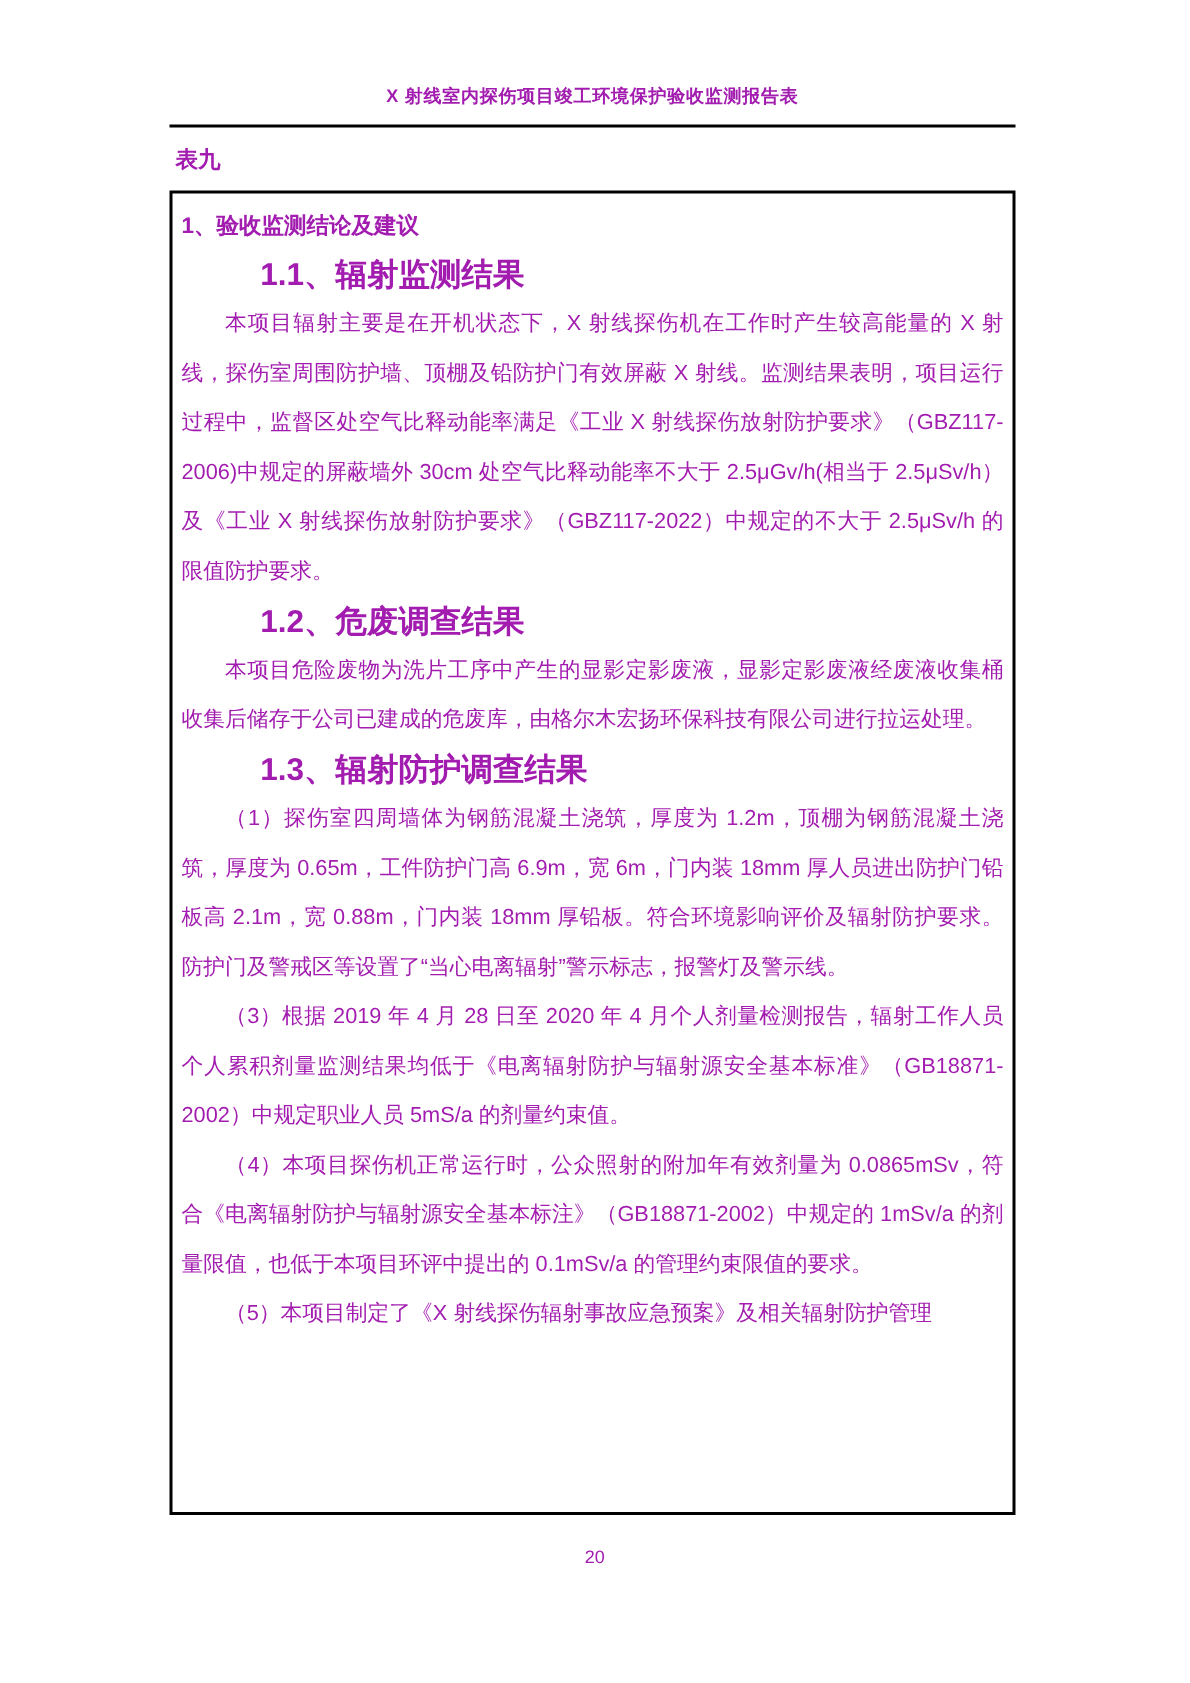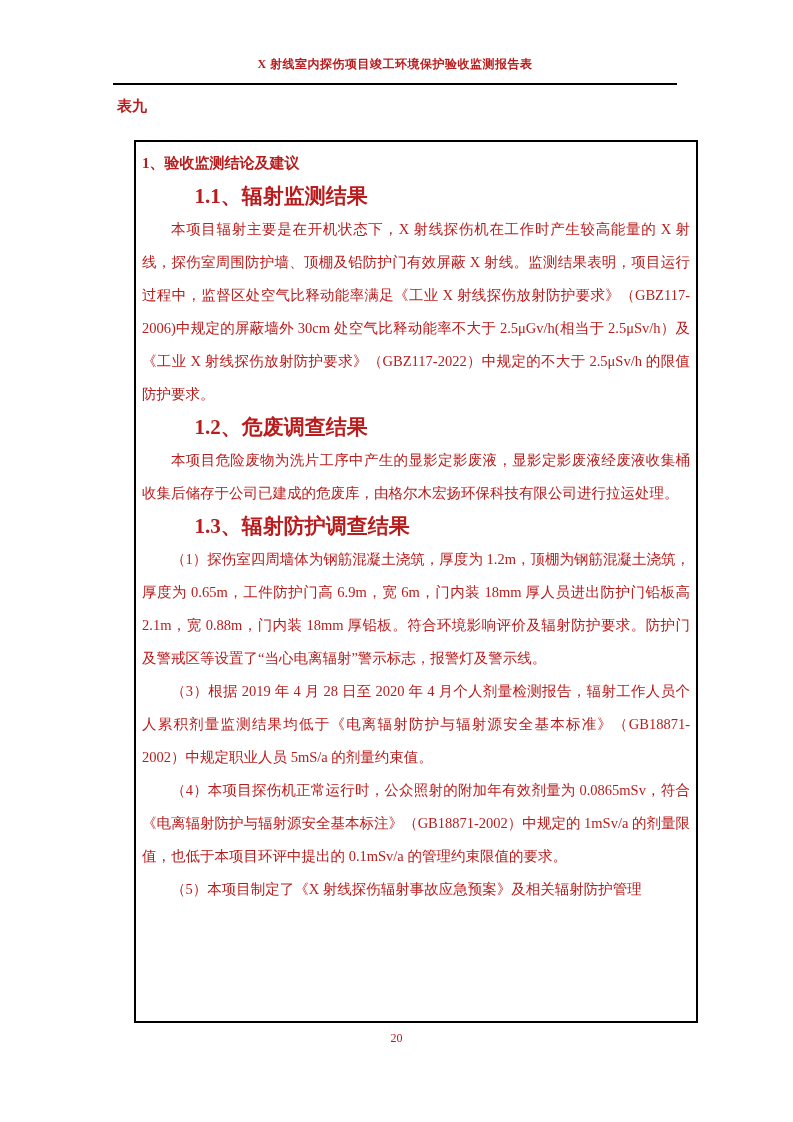--- a/index.html
+++ b/index.html
@@ -2,22 +2,22 @@
 <html><head>
 <meta charset="utf-8">
 <style>
   * { box-sizing: border-box; }
   html, body { margin: 0; padding: 0; background: #ffffff; }
   .sheet {
     position: relative;
     width: 793px;
     height: 1122px;
     background: #ffffff;
-    color: #b91c1c;
-    font-family: Liberation Serif, serif;
+    color: #a21caf;
+    font-family: Liberation Sans, sans-serif;
     overflow: hidden;
   }
   .page-header-title {
     position: absolute;
     top: 56px;
     left: 113px;
     width: 564px;
     text-align: center;
     font-size: 12px;
     font-weight: bold;
@@ -33,28 +33,27 @@
   }
   .table-label {
     position: absolute;
     top: 97px;
     left: 117px;
     font-size: 15px;
     font-weight: bold;
   }
   .report-table {
     position: absolute;
-    top: 140px;
+    top: 127px;
     left: 113px;
     width: 564px;
     height: 883px;
     border: 2px solid #000000;
     padding: 5px 6px 0 6px;
     overflow: hidden;
-    margin-left: 21px;
   }
   .section-title {
     margin: 0;
     font-size: 15px;
     font-weight: bold;
     line-height: 33px;
   }
   .sub-heading {
     margin: 0;
     font-size: 21px;

